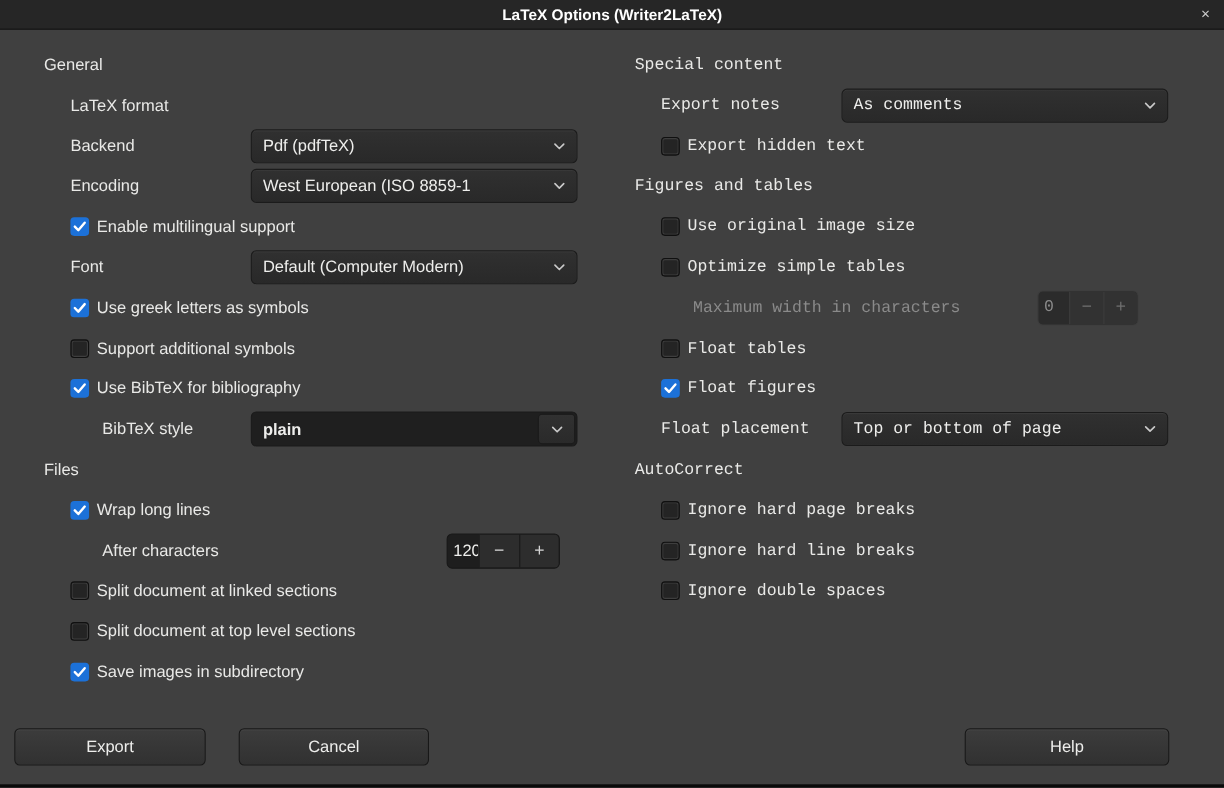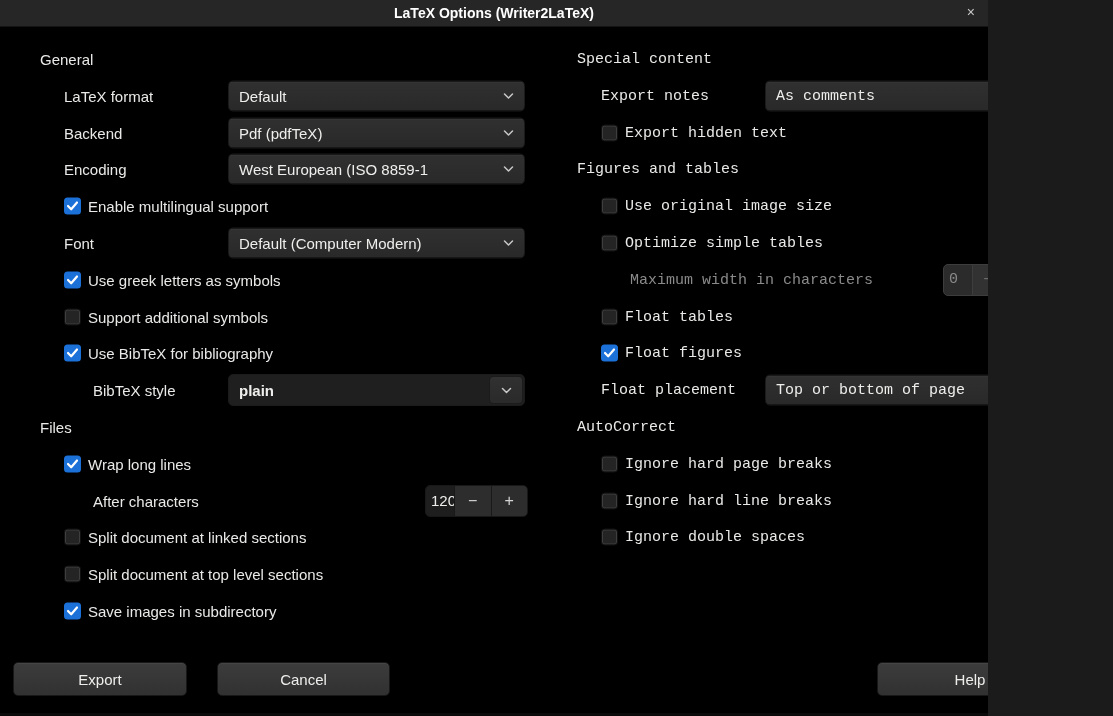--- a/index.html
+++ b/index.html
@@ -1,18 +1,18 @@
 <!DOCTYPE html>
 <html><head>
 <meta charset="utf-8">
 <style>
   html,body{margin:0;padding:0;background:#1b1b1b;}
   .window{
-    position:relative; width:988px; height:716px;
-    background:#000000; overflow:hidden;
+    position:relative; width:1113px; height:716px;
+    background:#404040; overflow:hidden;
     font-family:"Liberation Sans", sans-serif; font-size:15px; color:#e9e9e7;
   }
   .titlebar{
     position:absolute; top:0; left:0; width:100%; height:27px;
     background:#262626; border-bottom:1px solid #141414; box-sizing:border-box;
   }
   .title{
     position:absolute; left:0; right:0; top:0; height:27px; line-height:26px;
     text-align:center; font-weight:bold; font-size:14px; color:#ffffff;
   }
@@ -60,21 +60,21 @@
   .combo-btn{
     width:34px; margin:1px; border-radius:4px;
     background:linear-gradient(#313131,#2a2a2a); border:1px solid #1b1b1b;
     box-sizing:border-box; display:flex; align-items:center; justify-content:center;
   }
   
   .spin{
     height:32px; box-sizing:border-box; border:1px solid #181818; border-radius:5px;
     display:flex; overflow:hidden; background:#1e1e1e;
   }
-  .spin-left{left:385px; width:103px;}
+  .spin-left{left:366px; width:103px;}
   .spin-right{left:366px; width:92px;}
   .sval{width:28px; display:flex; align-items:center; padding-left:5px;
         color:#eeeeec; overflow:hidden; box-sizing:border-box;}
   .sbtn{flex:1; background:#2d2d2d; border-left:1px solid #191919;
         display:flex; align-items:center; justify-content:center;
         color:#d4d4d4; font-size:16px;}
   .spin.dis{border-color:#3d3d3d; background:#2b2b2b;}
   .spin.dis .sval{color:#8a8a8a;}
   .spin.dis .sbtn{background:#323232; color:#6f6f6f; border-left-color:#3d3d3d;}
   
@@ -98,26 +98,20 @@
     <div class="title">LaTeX Options (Writer2LaTeX)</div>
     <div class="close">×</div>
   </div>
 
   <div class="col col-left" id="col-left">
       <div class="row">
         <span class="sec">General</span>
       </div>
       <div class="row">
         <span class="lbl-main">LaTeX format</span>
-        <div class="dd">
-          <span class="val">Default</span>
-          <svg width="13" height="9" viewBox="0 0 13 9">
-            <path d="M2.5 2.5l4 4 4-4" fill="none" stroke="#c9c9c9" stroke-width="1.5" stroke-linecap="round" stroke-linejoin="round"></path>
-          </svg>
-        </div>
       </div>
       <div class="row">
         <span class="lbl-main">Backend</span>
         <div class="dd">
           <span class="val">Pdf (pdfTeX)</span>
           <svg width="13" height="9" viewBox="0 0 13 9">
             <path d="M2.5 2.5l4 4 4-4" fill="none" stroke="#c9c9c9" stroke-width="1.5" stroke-linecap="round" stroke-linejoin="round"></path>
           </svg>
         </div>
       </div>

